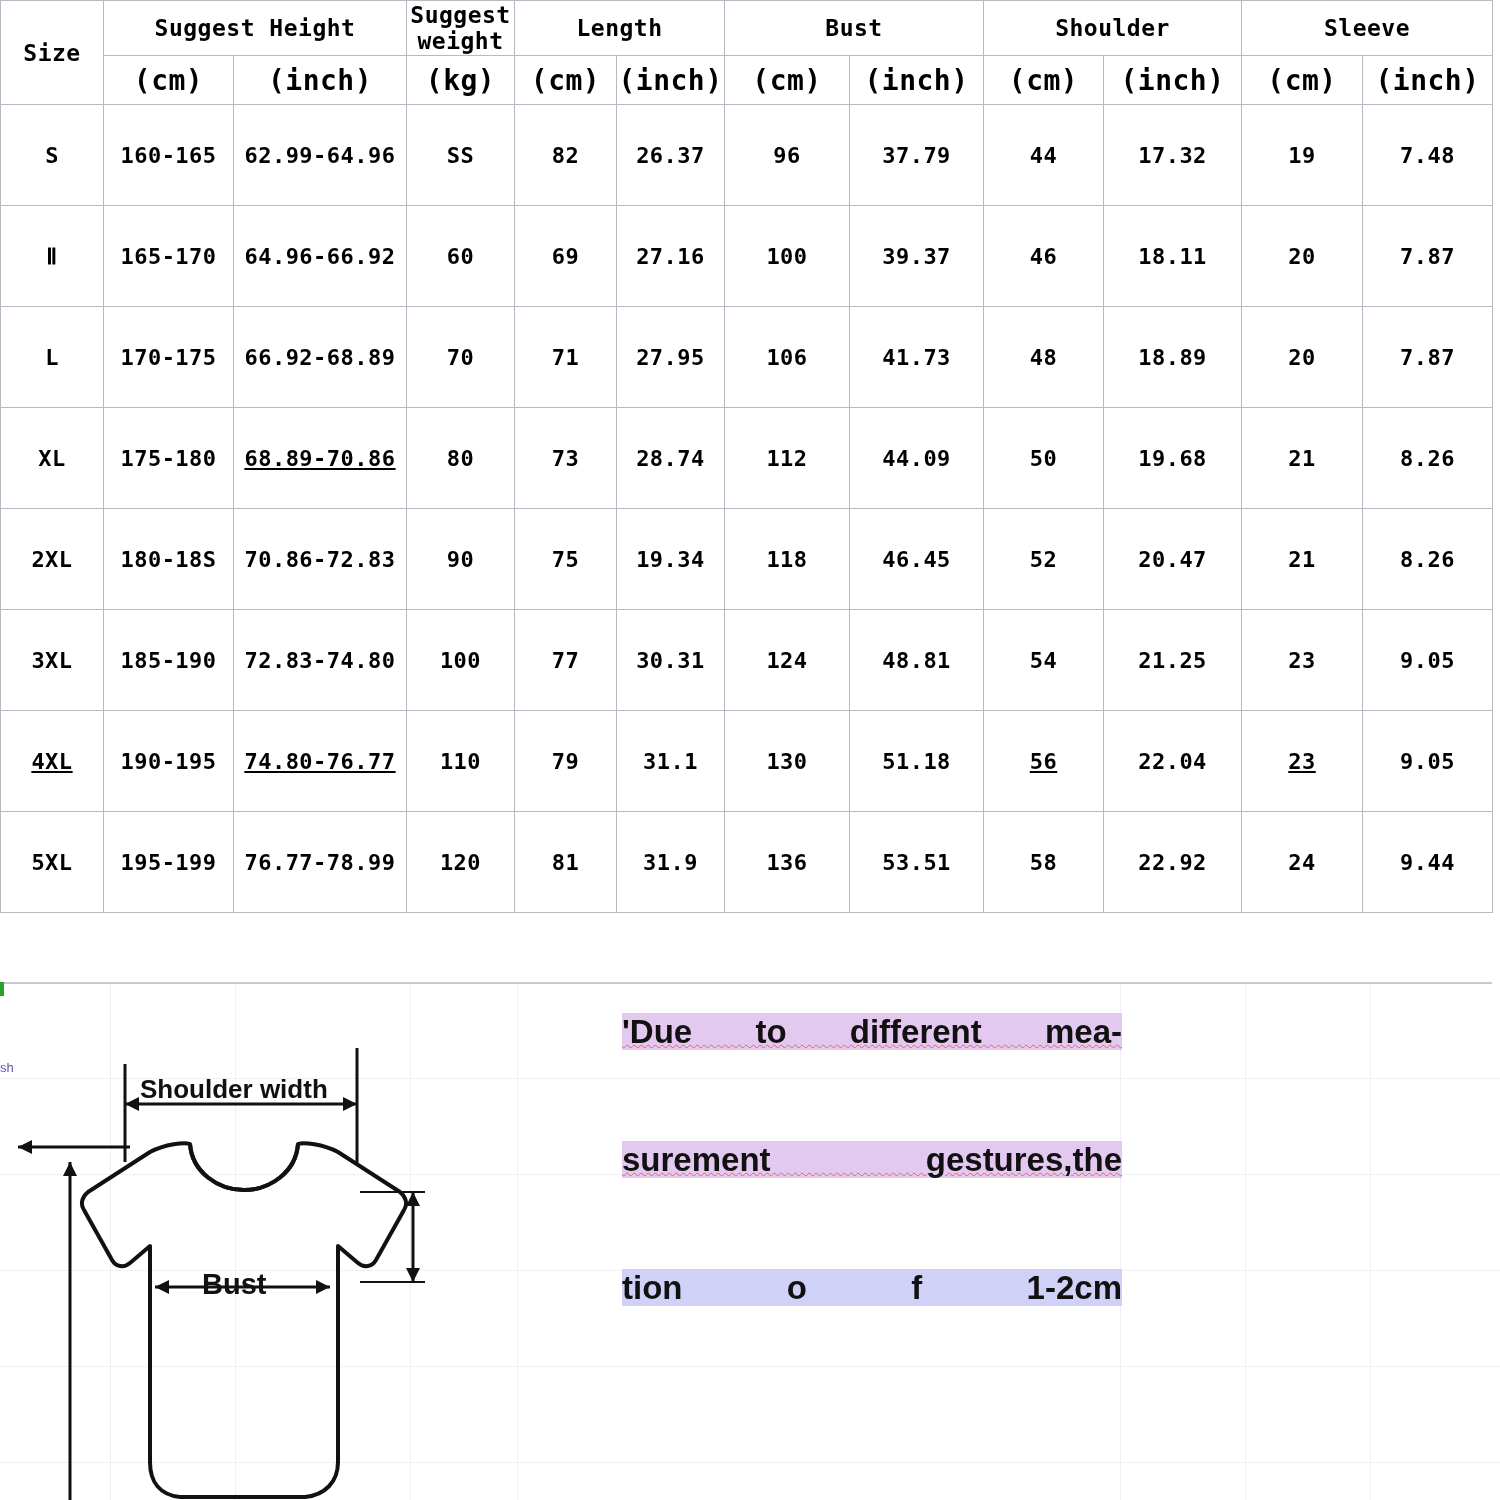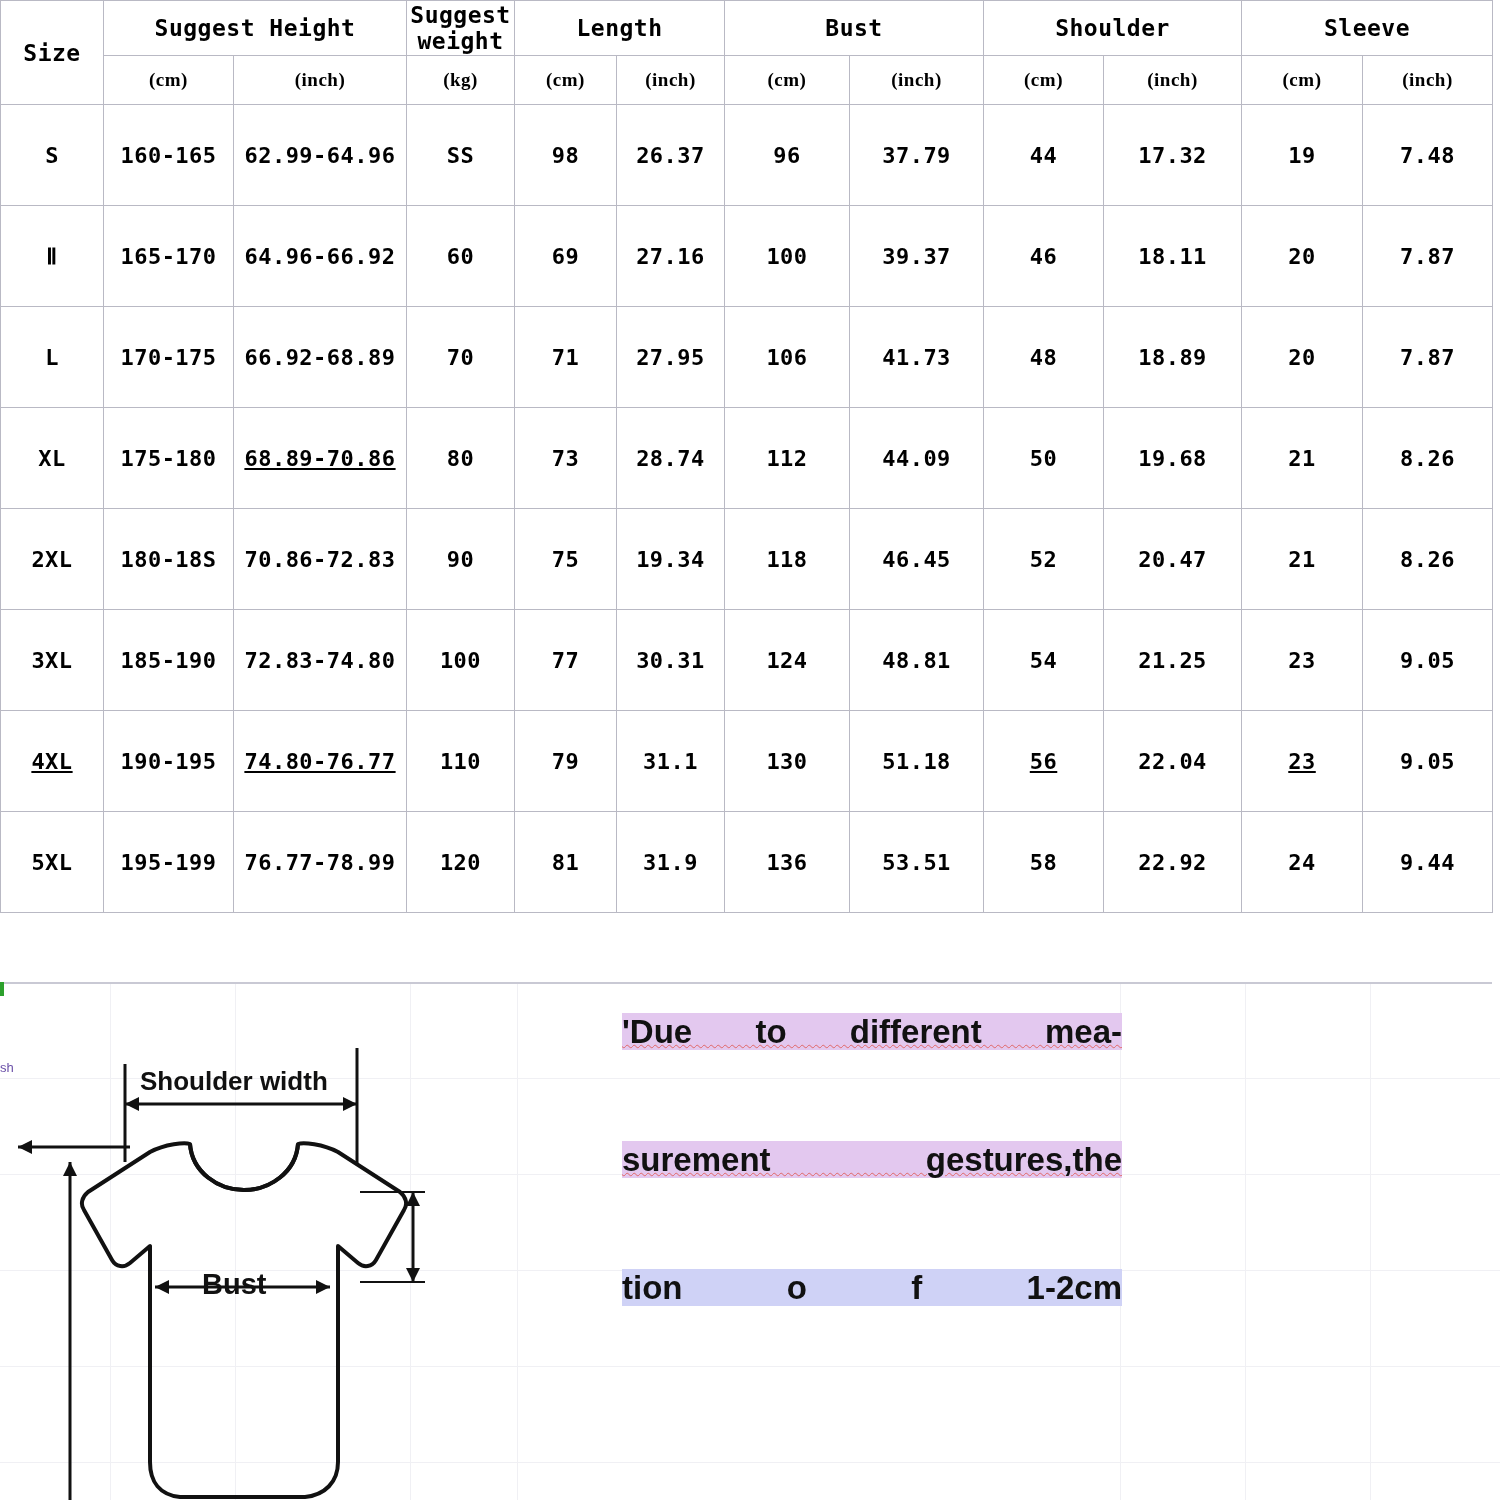--- a/index.html
+++ b/index.html
@@ -34,23 +34,22 @@
     font-weight: bold;
     color: #000000;
     font-family: "DejaVu Sans Mono", monospace;
     letter-spacing: 0.5px;
   }
   thead th {
     font-size: 23px;
     height: 46px;
   }
   thead tr.units th {
-    font-size: 19px;
+    font-size: 28px;
     height: 46px;
-    font-family: Liberation Serif, serif;
   }
   tbody td {
     font-size: 22px;
     height: 98px;
   }
   .c-purple { color: #7a4fb5; }
   .c-indigo { color: #5b4bbf; }
   .c-violet { color: #6f4fb0; text-decoration: underline; }
 
   
@@ -210,21 +209,21 @@
         <th>(cm)</th>
         <th class="c-purple">(inch)</th>
       </tr>
     </thead>
     <tbody>
       <tr>
         <td>S</td>
         <td>160-165</td>
         <td>62.99-64.96</td>
         <td>SS</td>
-        <td>98</td>
+        <td>82</td>
         <td>26.37</td>
         <td>96</td>
         <td>37.79</td>
         <td>44</td>
         <td class="c-purple">17.32</td>
         <td>19</td>
         <td>7.48</td>
       </tr>
       <tr>
         <td>Ⅱ</td>
@@ -387,21 +386,21 @@
                  L358,271
                  C364,276 372,275 376,268
                  L404,218
                  C408,212 406,205 400,200
                  L338,160
                  C323,152 303,150 298,152
                  C296,180 270,198 244,198
                  C218,198 192,180 190,152 Z" fill="none" stroke="#111" stroke-width="4" stroke-linejoin="round"></path>
         <path d="M190,152 C192,180 218,198 244,198 C270,198 296,180 298,152" fill="none" stroke="#111" stroke-width="4"></path>
       </svg>
-      <div class="label-shoulder" style="left:140px; top:74px;">Shoulder width</div>
+      <div class="label-shoulder" style="left:140px; top:82px;">Shoulder width</div>
       <div class="label-bust" style="left:202px; top:276px;">Bust</div>
     </div>
 
     <div class="note">
       <span class="line"><span class="hl-pink underline-wavy">'Due to different mea-</span></span>
       <span class="line"><span class="hl-pink underline-wavy">surement gestures,the</span></span>
       <span class="line"><span class="hl-blue">tion o f 1-2cm</span></span>
 
     </div>
   </div>

